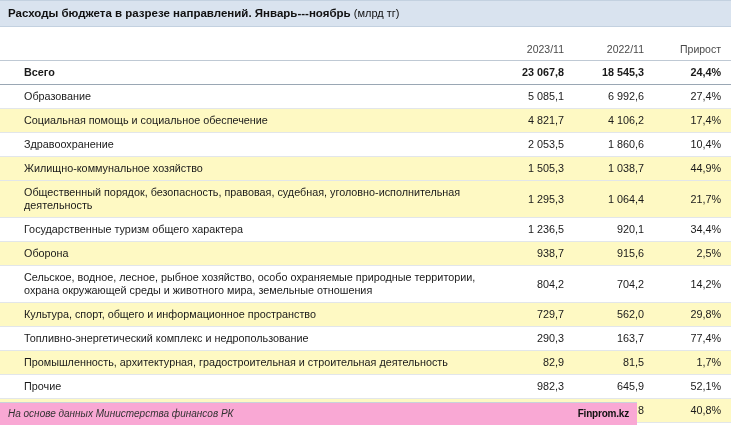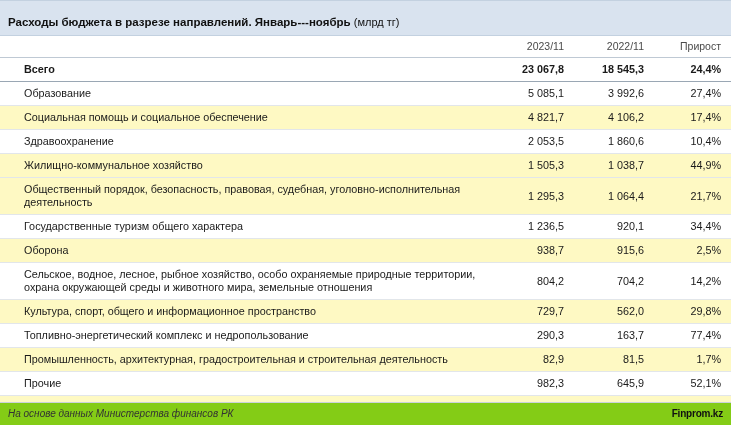--- a/index.html
+++ b/index.html
@@ -19,21 +19,21 @@
     width: 731px;
     height: 425px;
     box-sizing: border-box;
     background: #ffffff;
     position: relative;
   }
   .title-bar {
     background: #d9e3ef;
     border-top: 1px solid #c3d1e0;
     border-bottom: 1px solid #c3d1e0;
-    padding: 14px 8px 6px 8px;
+    padding: 5px 8px 6px 8px;
     font-size: 11.5px;
     font-weight: bold;
     color: #111111;
     line-height: 14px;
   }
   .title-bar .unit {
     font-weight: normal;
     font-size: 11px;
   }
   table.data {
@@ -44,21 +44,21 @@
   table.data col.c0 { width: 489px; }
   table.data col.c1 { width: 85px; }
   table.data col.c2 { width: 80px; }
   table.data col.c3 { width: 77px; }
 
   thead th {
     font-size: 10.5px;
     font-weight: normal;
     color: #4a4a4a;
     text-align: right;
-    padding: 4px 10px 5px 4px;
+    padding: 16px 10px 5px 4px;
     border-bottom: 1px solid #bfc9d4;
     background: #ffffff;
     vertical-align: bottom;
   }
   thead th.label-head {
     text-align: left;
   }
   tbody td {
     font-size: 10.8px;
     padding: 5px 4px 5px 24px;
@@ -79,28 +79,28 @@
   tbody tr.alt td {
     background: #fef9c3;
   }
   tbody tr.total td {
     background: #ffffff;
   }
   .footer {
     position: absolute;
     left: 0;
     bottom: 0;
-    width: 731px;
+    width: 637px;
     box-sizing: border-box;
     border-top: 1px solid #c9d2db;
     padding: 5px 8px 6px 8px;
     display: flex;
     justify-content: space-between;
     align-items: center;
-    background: #84cc16;
+    background: #f9a8d4;
   }
   .footer .src {
     font-size: 10px;
     font-style: italic;
     color: #333333;
   }
   .footer .brand {
     font-size: 10px;
     font-weight: bold;
     color: #111111;
@@ -135,21 +135,21 @@
     <tbody>
       <tr class="total">
         <td>Всего</td>
         <td class="num">23 067,8</td>
         <td class="num">18 545,3</td>
         <td class="num">24,4%</td>
       </tr>
       <tr>
         <td>Образование</td>
         <td class="num">5 085,1</td>
-        <td class="num">3 992,6</td>
+        <td class="num">6 992,6</td>
         <td class="num">27,4%</td>
       </tr>
       <tr class="alt">
         <td>Социальная помощь и социальное обеспечение</td>
         <td class="num">4 821,7</td>
         <td class="num">4 106,2</td>
         <td class="num">17,4%</td>
       </tr>
       <tr>
         <td>Здравоохранение</td>

